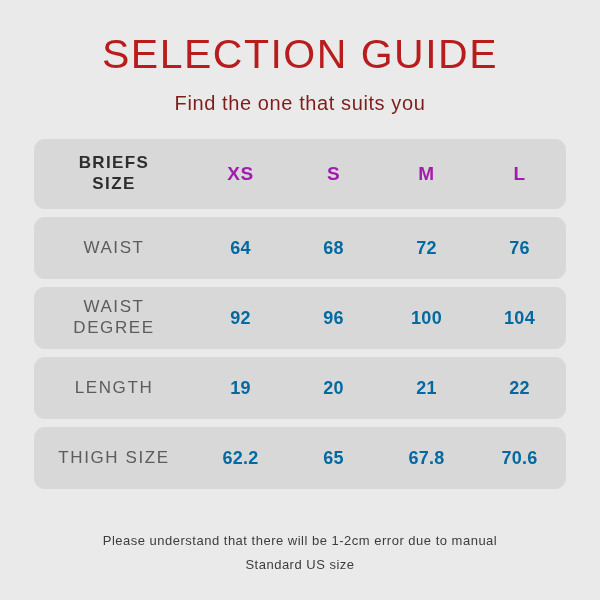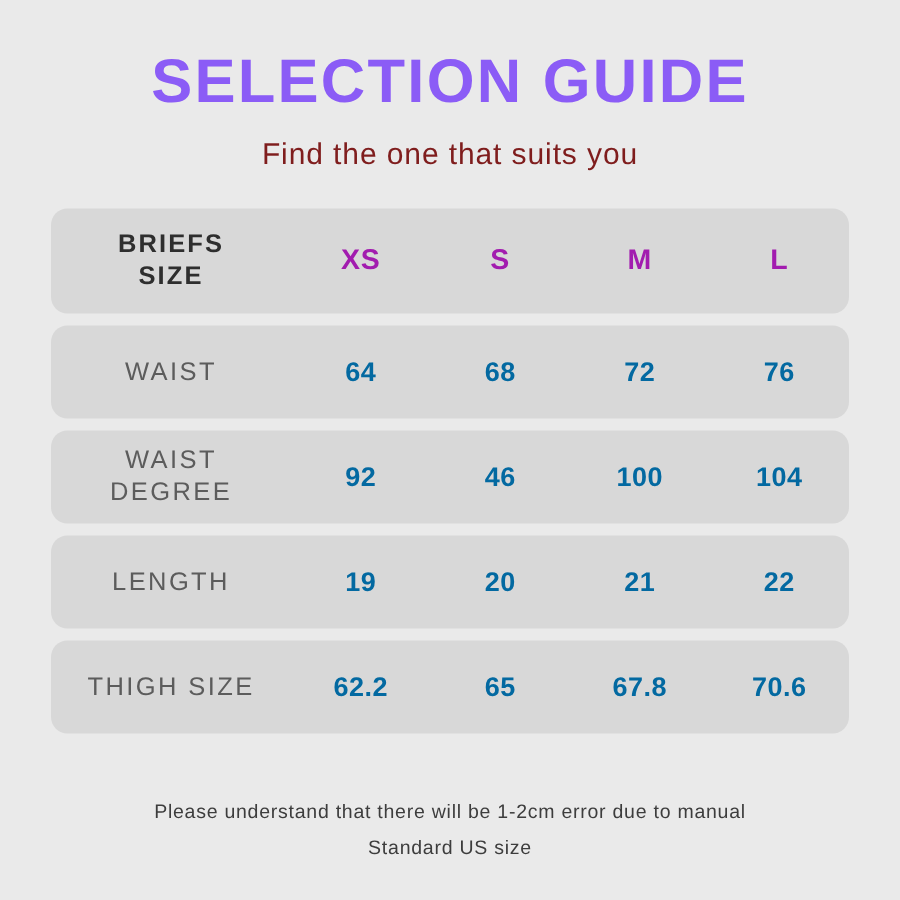--- a/index.html
+++ b/index.html
@@ -22,22 +22,22 @@
     flex-direction: column;
   }
 
   
   .header {
     padding-top: 34px;
     text-align: center;
   }
   .title {
     font-size: 41px;
-    font-weight: 700;
-    color: #8b5cf6;
+    font-weight: 400;
+    color: #b91c1c;
     letter-spacing: 1.5px;
     line-height: 1;
     margin: 0;
     white-space: nowrap;
   }
   .subtitle {
     font-size: 20px;
     font-weight: 400;
     color: #7f1d1d;
     letter-spacing: 0.6px;
@@ -139,21 +139,21 @@
       <div class="cell-value">72</div>
       <div class="cell-value">76</div>
     </div>
 
     <div class="row">
       <div class="cell-label">
         <div>WAIST</div>
         <div>DEGREE</div>
       </div>
       <div class="cell-value">92</div>
-      <div class="cell-value">46</div>
+      <div class="cell-value">96</div>
       <div class="cell-value">100</div>
       <div class="cell-value">104</div>
     </div>
 
     <div class="row">
       <div class="cell-label">
         <div>LENGTH</div>
       </div>
       <div class="cell-value">19</div>
       <div class="cell-value">20</div>

